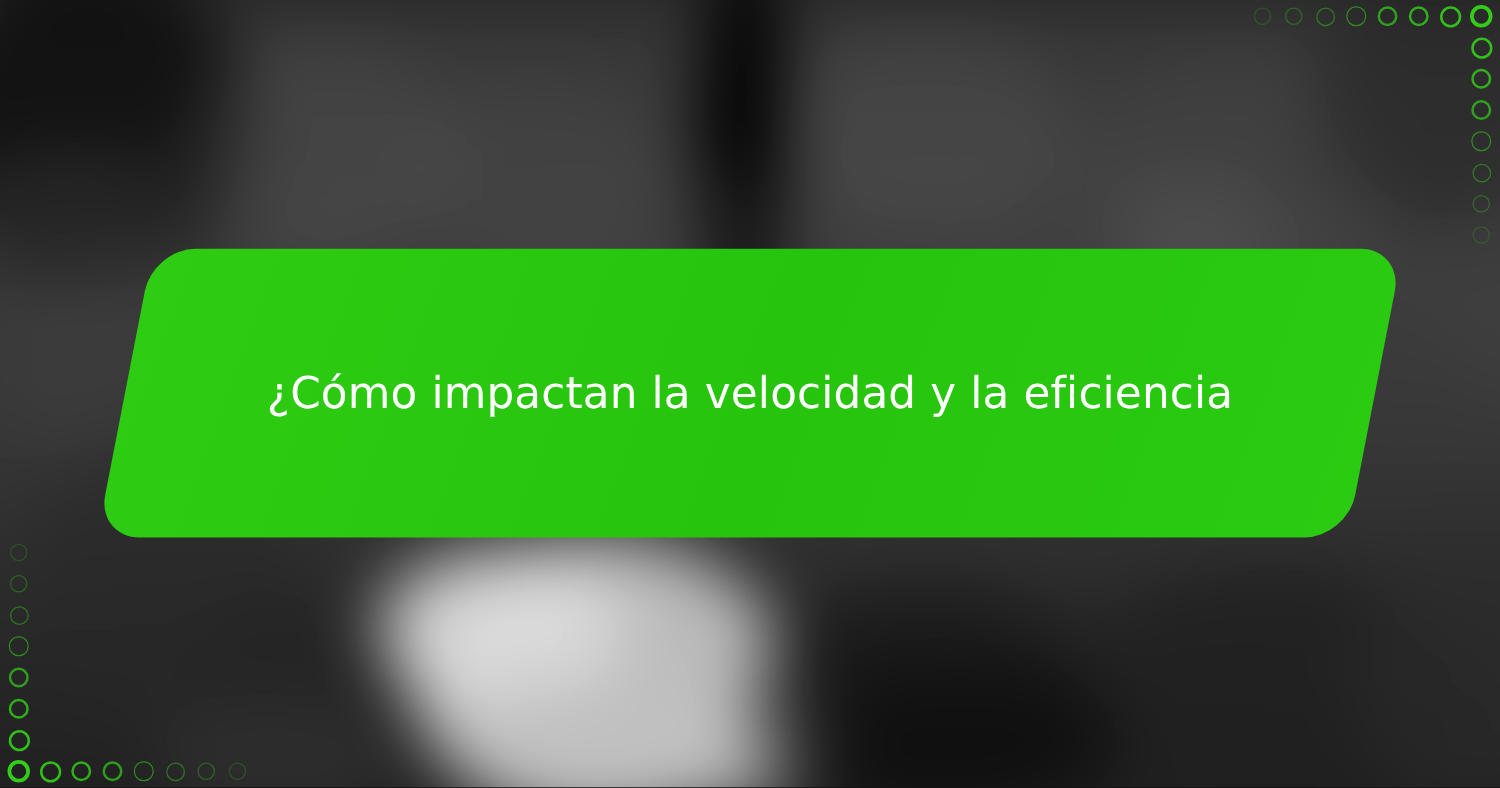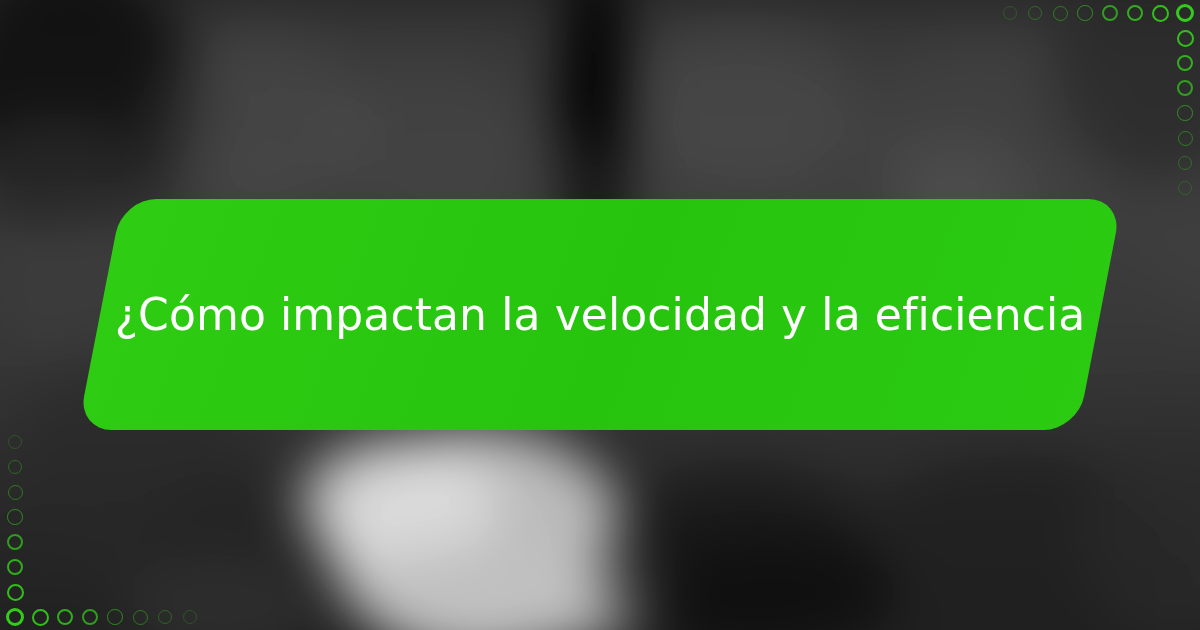--- a/index.html
+++ b/index.html
@@ -56,21 +56,21 @@
     position: absolute;
     inset: 0;
     display: flex;
     flex-direction: column;
     align-items: center;
     justify-content: center;
     gap: 0;
   }
   .qline {
     color: #ffffff;
-    font-size: 44px;
+    font-size: 35px;
     line-height: 56px;
     font-weight: 400;
     letter-spacing: 0.1px;
     white-space: nowrap;
     text-align: center;
     font-family: "DejaVu Sans", sans-serif;
   }
 
   
   .dot {

